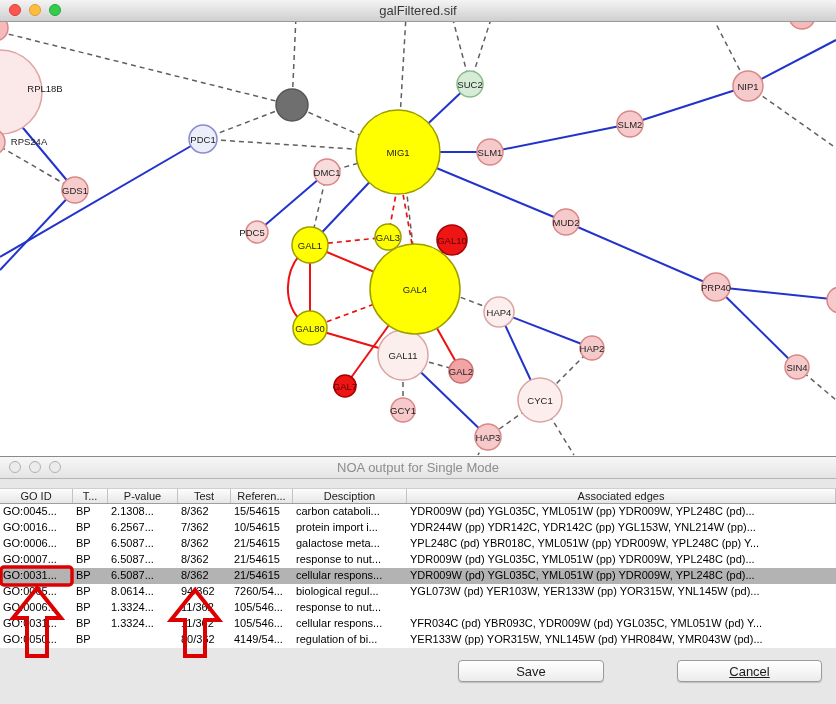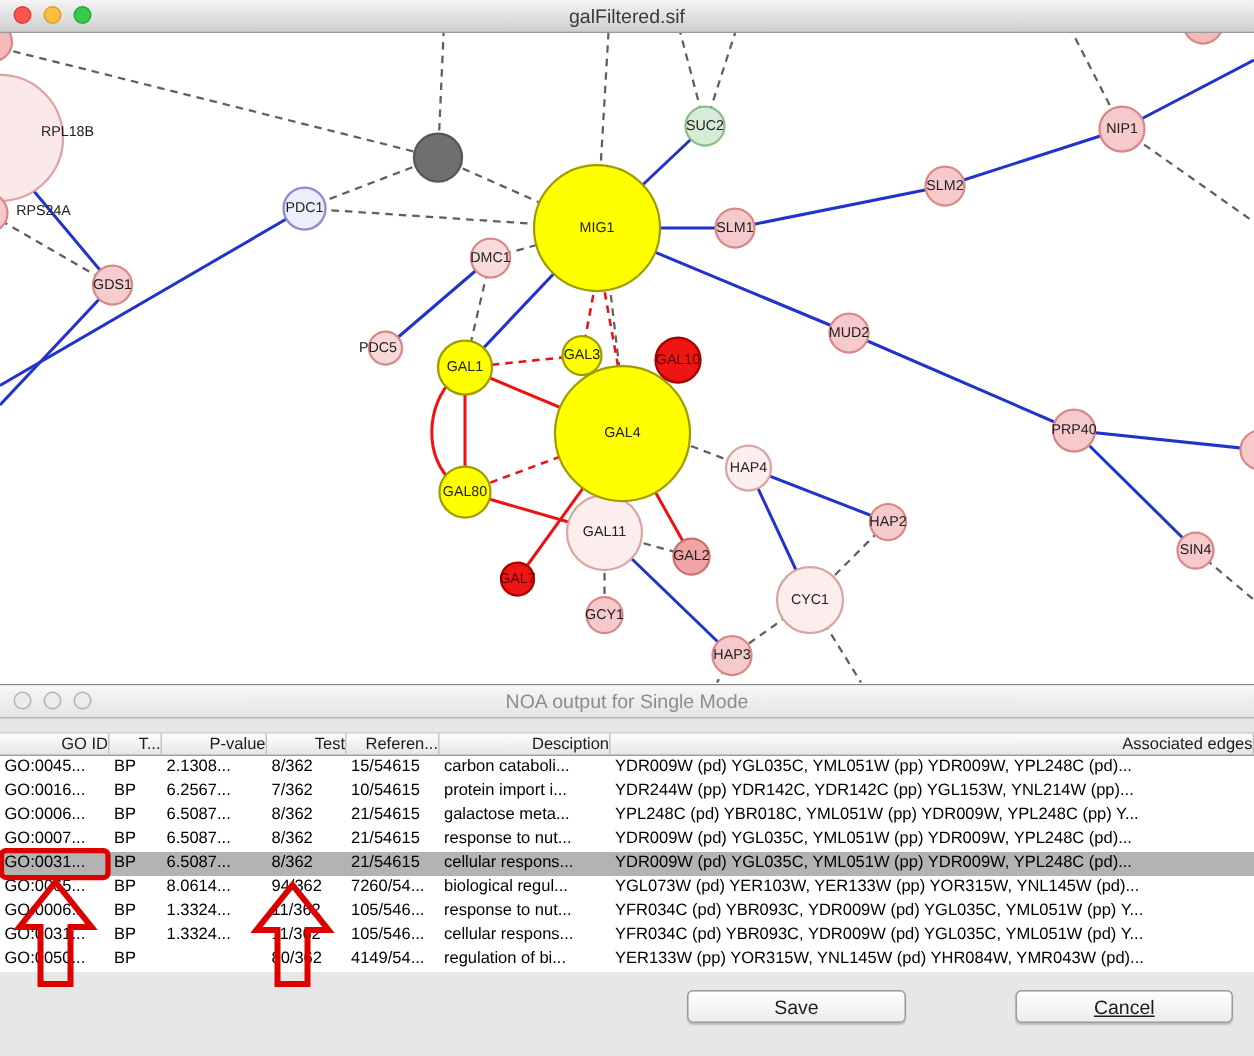--- a/index.html
+++ b/index.html
@@ -21,21 +21,21 @@
   .canvas{position:absolute;left:0;top:22px;width:836px;height:434px;background:#ffffff;overflow:hidden;}
   .canvas svg{display:block;}
   svg text{font-family:"Liberation Sans",sans-serif;}
 
   .win-bottom{position:absolute;left:0;top:457px;width:836px;height:247px;background:#e7e7e7;}
 
   
   .table{position:absolute;left:0;top:31px;width:836px;background:#fff;}
   .thead{display:flex;height:16px;background:linear-gradient(#fdfdfd,#e6e6e6);
          border-top:1px solid #cfcfcf;border-bottom:1px solid #9e9e9e;box-sizing:border-box;}
-  .th{box-sizing:border-box;font-size:11px;line-height:14px;text-align:right;color:#1c1c1c;
+  .th{box-sizing:border-box;font-size:11px;line-height:14px;text-align:center;color:#1c1c1c;
       border-right:1px solid #c3c3c3;overflow:hidden;white-space:nowrap;}
   .tbody{background:#fff;}
   .tr{display:flex;height:16px;}
   .td{box-sizing:border-box;font-size:11px;line-height:15px;padding:0 3px;color:#000;
       overflow:hidden;white-space:nowrap;}
 
   
   .btn{position:absolute;height:22px;border:1px solid #9b9b9b;border-radius:4px;
        background:linear-gradient(#ffffff,#ececec);font-family:"Liberation Sans",sans-serif;
        font-size:13px;color:#1c1c1c;box-shadow:0 1px 1px rgba(0,0,0,.18);padding:0;}
@@ -312,21 +312,20 @@
             <div class="td" style="width: 114px;">biological regul...</div>
             <div class="td" style="width: 429px;">YGL073W (pd) YER103W, YER133W (pp) YOR315W, YNL145W (pd)...</div>
           </div>
           <div class="tr">
             <div class="td" style="width: 73px;">GO:0006...</div>
             <div class="td" style="width: 35px;">BP</div>
             <div class="td" style="width: 70px;">1.3324...</div>
             <div class="td" style="width: 53px;">11/362</div>
             <div class="td" style="width: 62px;">105/546...</div>
             <div class="td" style="width: 114px;">response to nut...</div>
-            <div class="td" style="width: 429px;">YFR034C (pd) YBR093C, YDR009W (pd) YGL035C, YML051W (pp) Y...</div>
           </div>
           <div class="tr">
             <div class="td" style="width: 73px;">GO:0031...</div>
             <div class="td" style="width: 35px;">BP</div>
             <div class="td" style="width: 70px;">1.3324...</div>
             <div class="td" style="width: 53px;">11/362</div>
             <div class="td" style="width: 62px;">105/546...</div>
             <div class="td" style="width: 114px;">cellular respons...</div>
             <div class="td" style="width: 429px;">YFR034C (pd) YBR093C, YDR009W (pd) YGL035C, YML051W (pd) Y...</div>
           </div>

